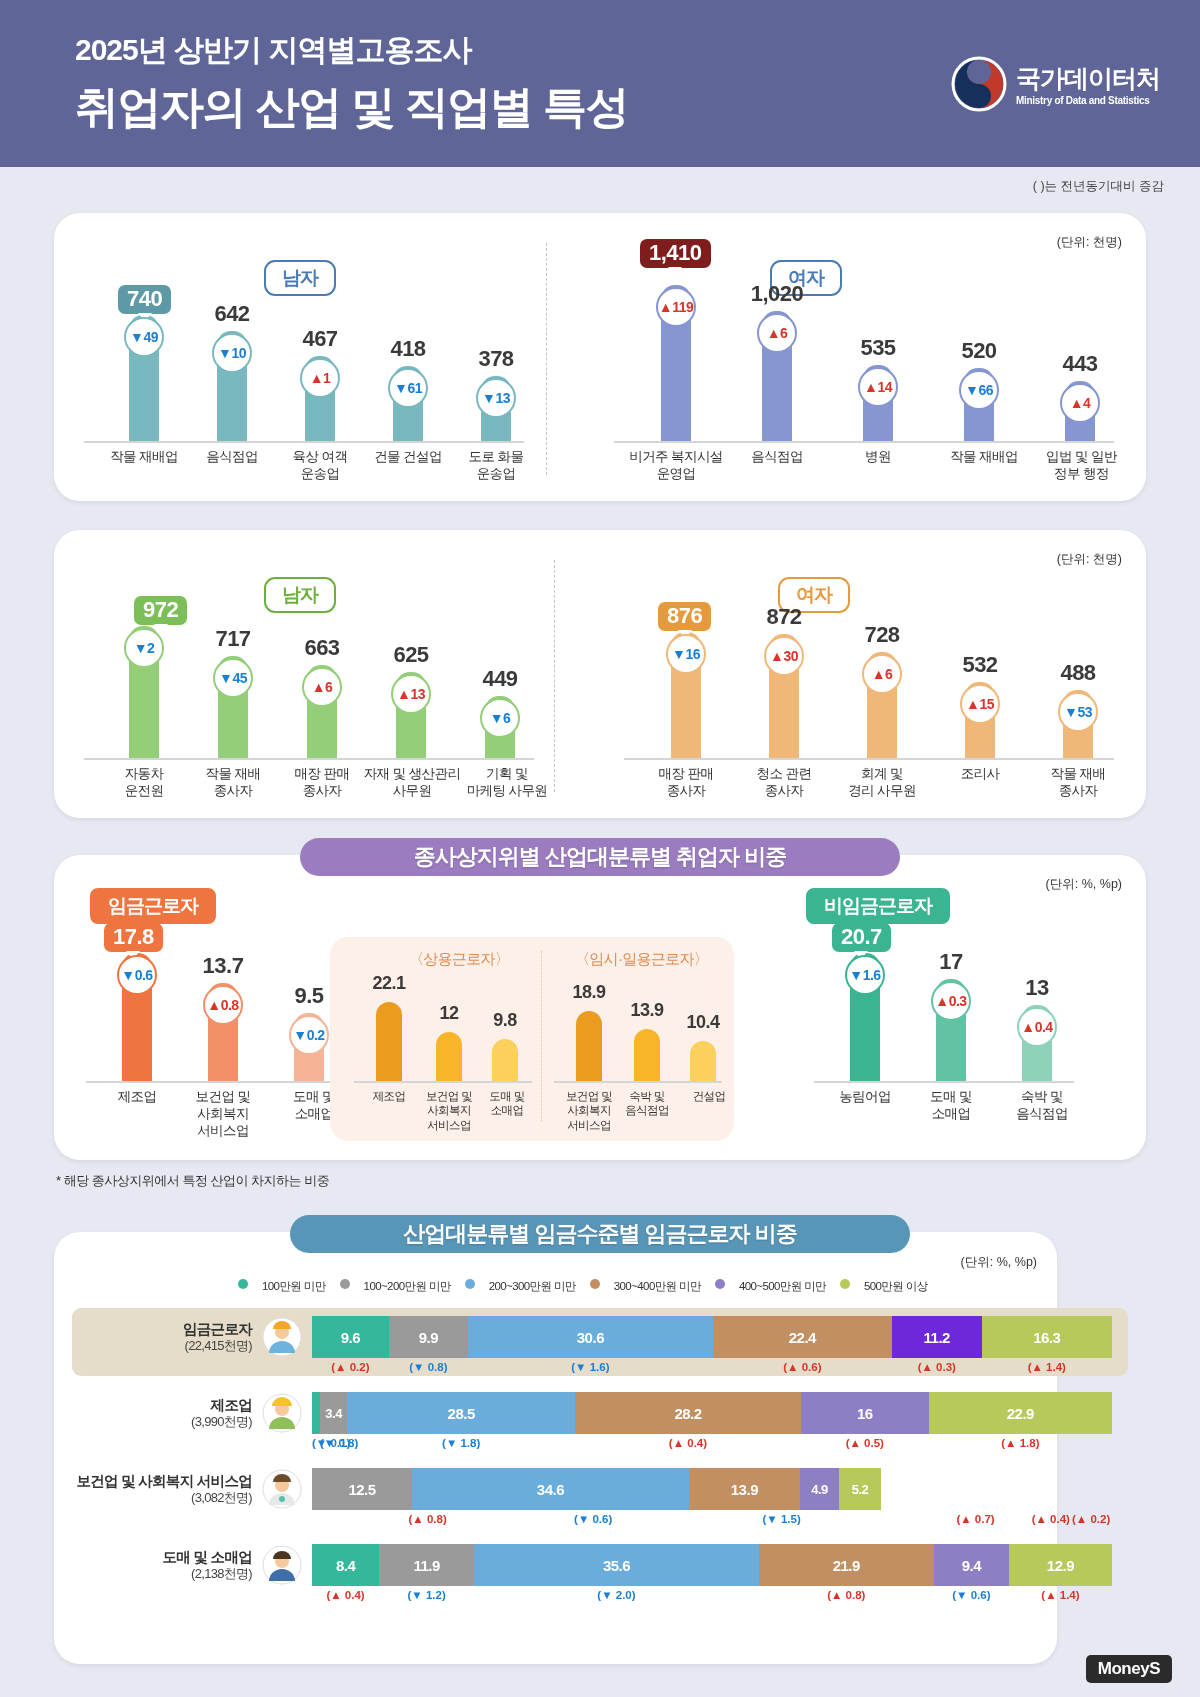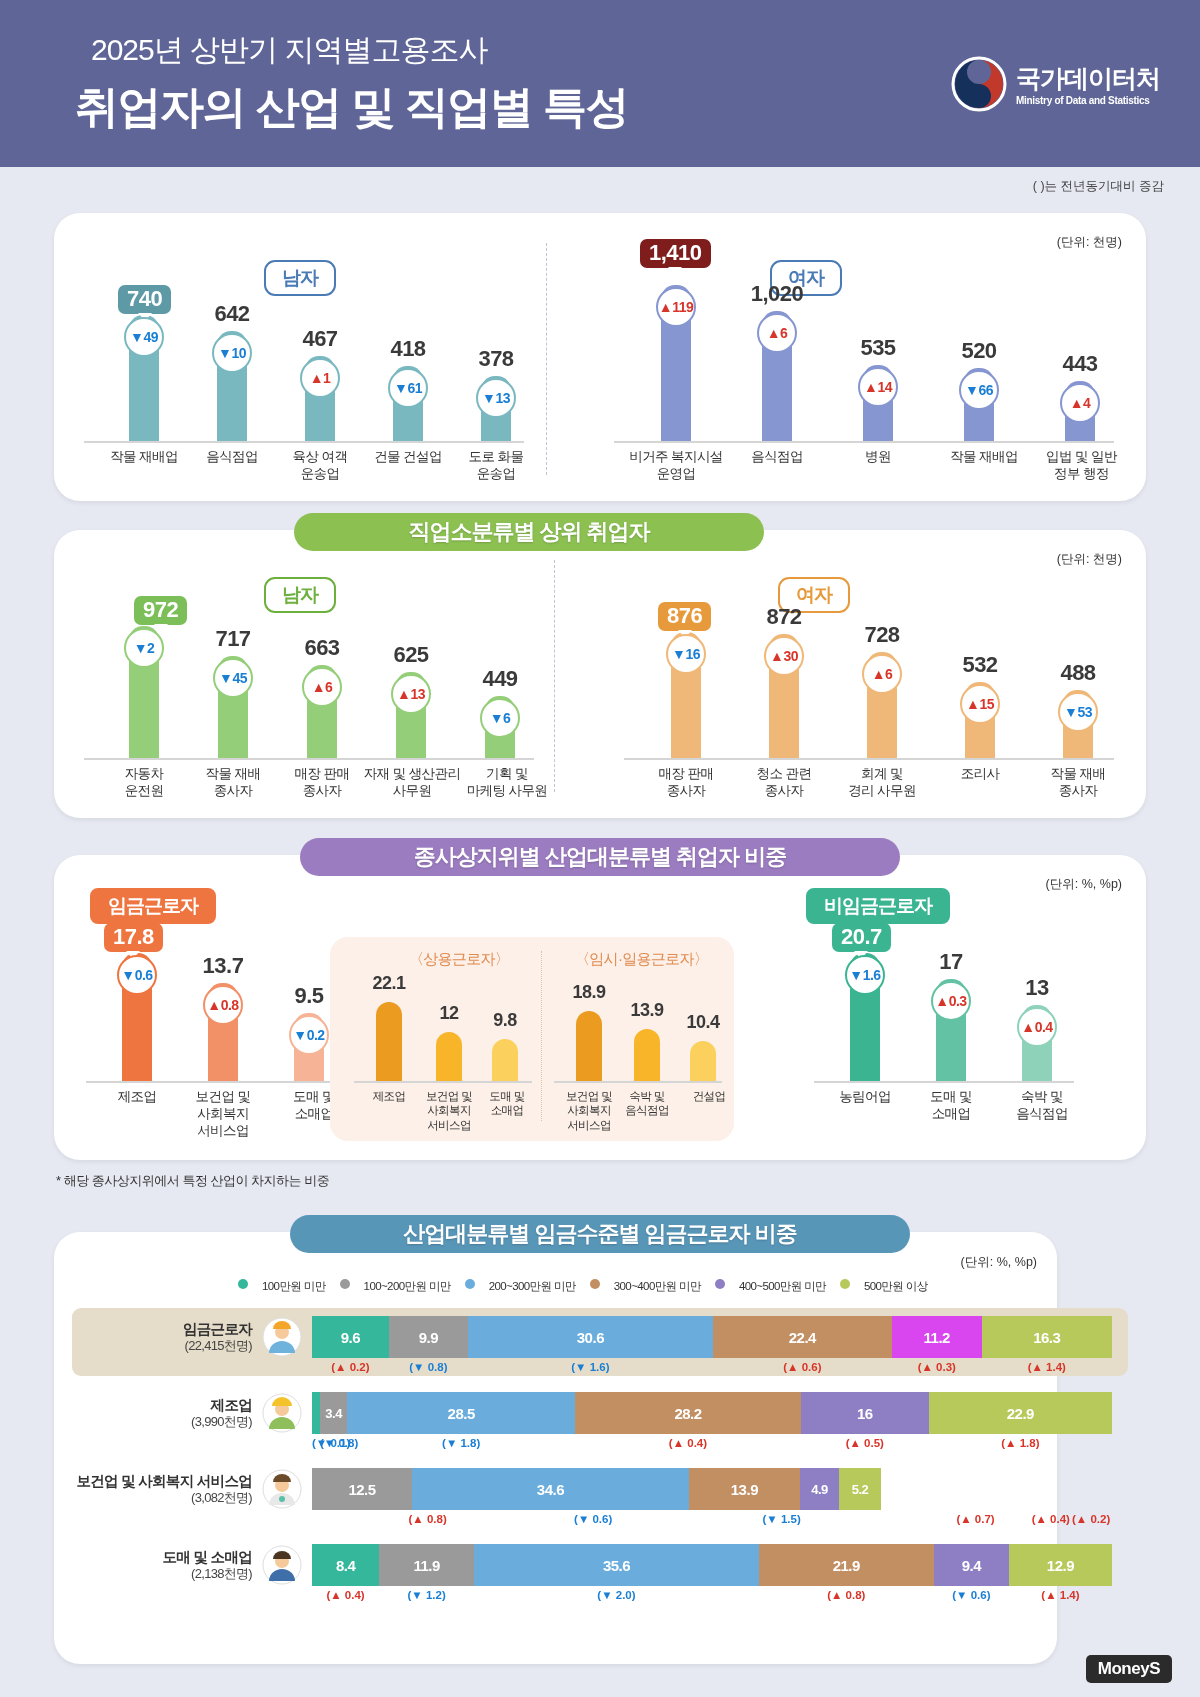--- a/index.html
+++ b/index.html
@@ -12,21 +12,21 @@
     position:relative;
   }
 
   
   .header {
     height:167px; background:#5f6697;
     display:flex; align-items:center; justify-content:space-between;
     padding:0 40px 0 75px;
   }
   .header .titles { color:#fff; }
-  .header .t1 { font-size:30px; font-weight:normal; letter-spacing:-1px; margin-bottom:7px;margin-left:16px; }
+  .header .t1 { font-size:30px; font-weight:bold; letter-spacing:-1px; margin-bottom:7px; }
   .header .t2 { font-size:44px; font-weight:bold; letter-spacing:-1.5px; }
   .logo { display:flex; align-items:center; gap:9px; }
   .logo .mark { width:56px; height:56px; position:relative; }
   .logo .mark svg { display:block; }
   .logo .lt { color:#fff; }
   .logo .lt .ko { font-size:25px; font-weight:bold; letter-spacing:-1px; }
   .logo .lt .en { font-size:10px; font-weight:bold; letter-spacing:-0.3px; }
 
   .note-top {
     position:absolute; right:36px; top:178px;
@@ -211,21 +211,20 @@
     <div class="catlabel" style="left:320px; top:236px; width:100px;" data-name="bar-label">작물 재배업</div>
 
     <div class="bar" style="left:451px; top:168px; width:30px; height:60px; background:#8696d1;" data-name="bar"></div>
     <div class="val" style="left:431px; top:138px; width:70px;" data-name="bar-value">443</div>
     <div class="chip up" style="left:446px; top:170px; width:40px; height:40px; border:2px solid #8696d1;" data-name="delta-chip">▲<span>4</span></div>
     <div class="catlabel" style="left:415px; top:236px; width:105px;" data-name="bar-label">입법 및 일반<br>정부 행정</div>
   </div>
 </div>
 
 <div class="card" style="left:54px; top:530px; width:1092px; height:288px;" data-name="section-2-card">
-  <div class="ribbon" style="left:240px; top:-17px; width:470px; background:#8cc152;" data-name="section-2-ribbon">직업소분류별 상위 취업자</div>
   <div class="unit" style="right:24px; top:21px;" data-name="section-2-unit">(단위: 천명)</div>
   <div class="divider-v" style="left:500px; top:30px; height:232px;" data-name="section-2-divider"></div>
 
   <div class="gender-pill" style="left:210px; top:47px; color:#6eb03e; border-color:#6eb03e;" data-name="section-2-male-pill">남자</div>
   <div class="gender-pill" style="left:724px; top:47px; color:#e79a3c; border-color:#e79a3c;" data-name="section-2-female-pill">여자</div>
 
   <div class="axis" style="left:30px; top:228px; width:450px;" data-name="section-2-male-axis"></div>
   <div class="bargroup" style="left:30px; top:0; width:450px;" data-name="section-2-male-bargroup">
     <div class="bar" style="left:45px; top:96px; width:30px; height:132px; background:#94ce79;" data-name="bar"></div>
     <div class="callout co2" style="left:34px; top:66px; background:#7cbf58;margin-left:16px;" data-name="bar-callout">972</div>
@@ -406,21 +405,21 @@
           <circle cx="20" cy="15" r="7" fill="#f5c99a"></circle>
           <path d="M7 36 a13 12 0 0 1 26 0z" fill="#6fb3dd"></path>
           <path d="M11 12 a9 8 0 0 1 18 0z" fill="#f4a62a"></path>
         </svg>
     </div>
     <div class="stack" style="width:800px; margin-left:10px;" data-name="stacked-bar">
       <div class="seg" style="width:9.6%;  background:#35b79b;" data-name="stack-segment">9.6</div>
       <div class="seg" style="width:9.9%;  background:#9a9a9a;" data-name="stack-segment">9.9</div>
       <div class="seg" style="width:30.6%; background:#6aaddd;" data-name="stack-segment">30.6</div>
       <div class="seg" style="width:22.4%; background:#c28f63;" data-name="stack-segment">22.4</div>
-      <div class="seg" style="width:11.2%; background:#d946ef;" data-name="stack-segment">11.2</div>
+      <div class="seg" style="width:11.2%; background:#6d28d9;" data-name="stack-segment">11.2</div>
       <div class="seg" style="width:16.3%; background:#b7c95a;" data-name="stack-segment">16.3</div>
     </div>
   </div>
   <div class="deltarow" style="left:258px; top:129px; width:800px;" data-name="row-deltas">
     <div class="d up" style="width:9.6%;" data-name="delta">(▲ <span>0.2</span>)</div>
     <div class="d dn" style="width:9.9%;" data-name="delta">(▼ <span>0.8</span>)</div>
     <div class="d dn" style="width:30.6%;" data-name="delta">(▼ <span>1.6</span>)</div>
     <div class="d up" style="width:22.4%;" data-name="delta">(▲ <span>0.6</span>)</div>
     <div class="d up" style="width:11.2%;" data-name="delta">(▲ <span>0.3</span>)</div>
     <div class="d up" style="width:16.3%;" data-name="delta">(▲ <span>1.4</span>)</div>

